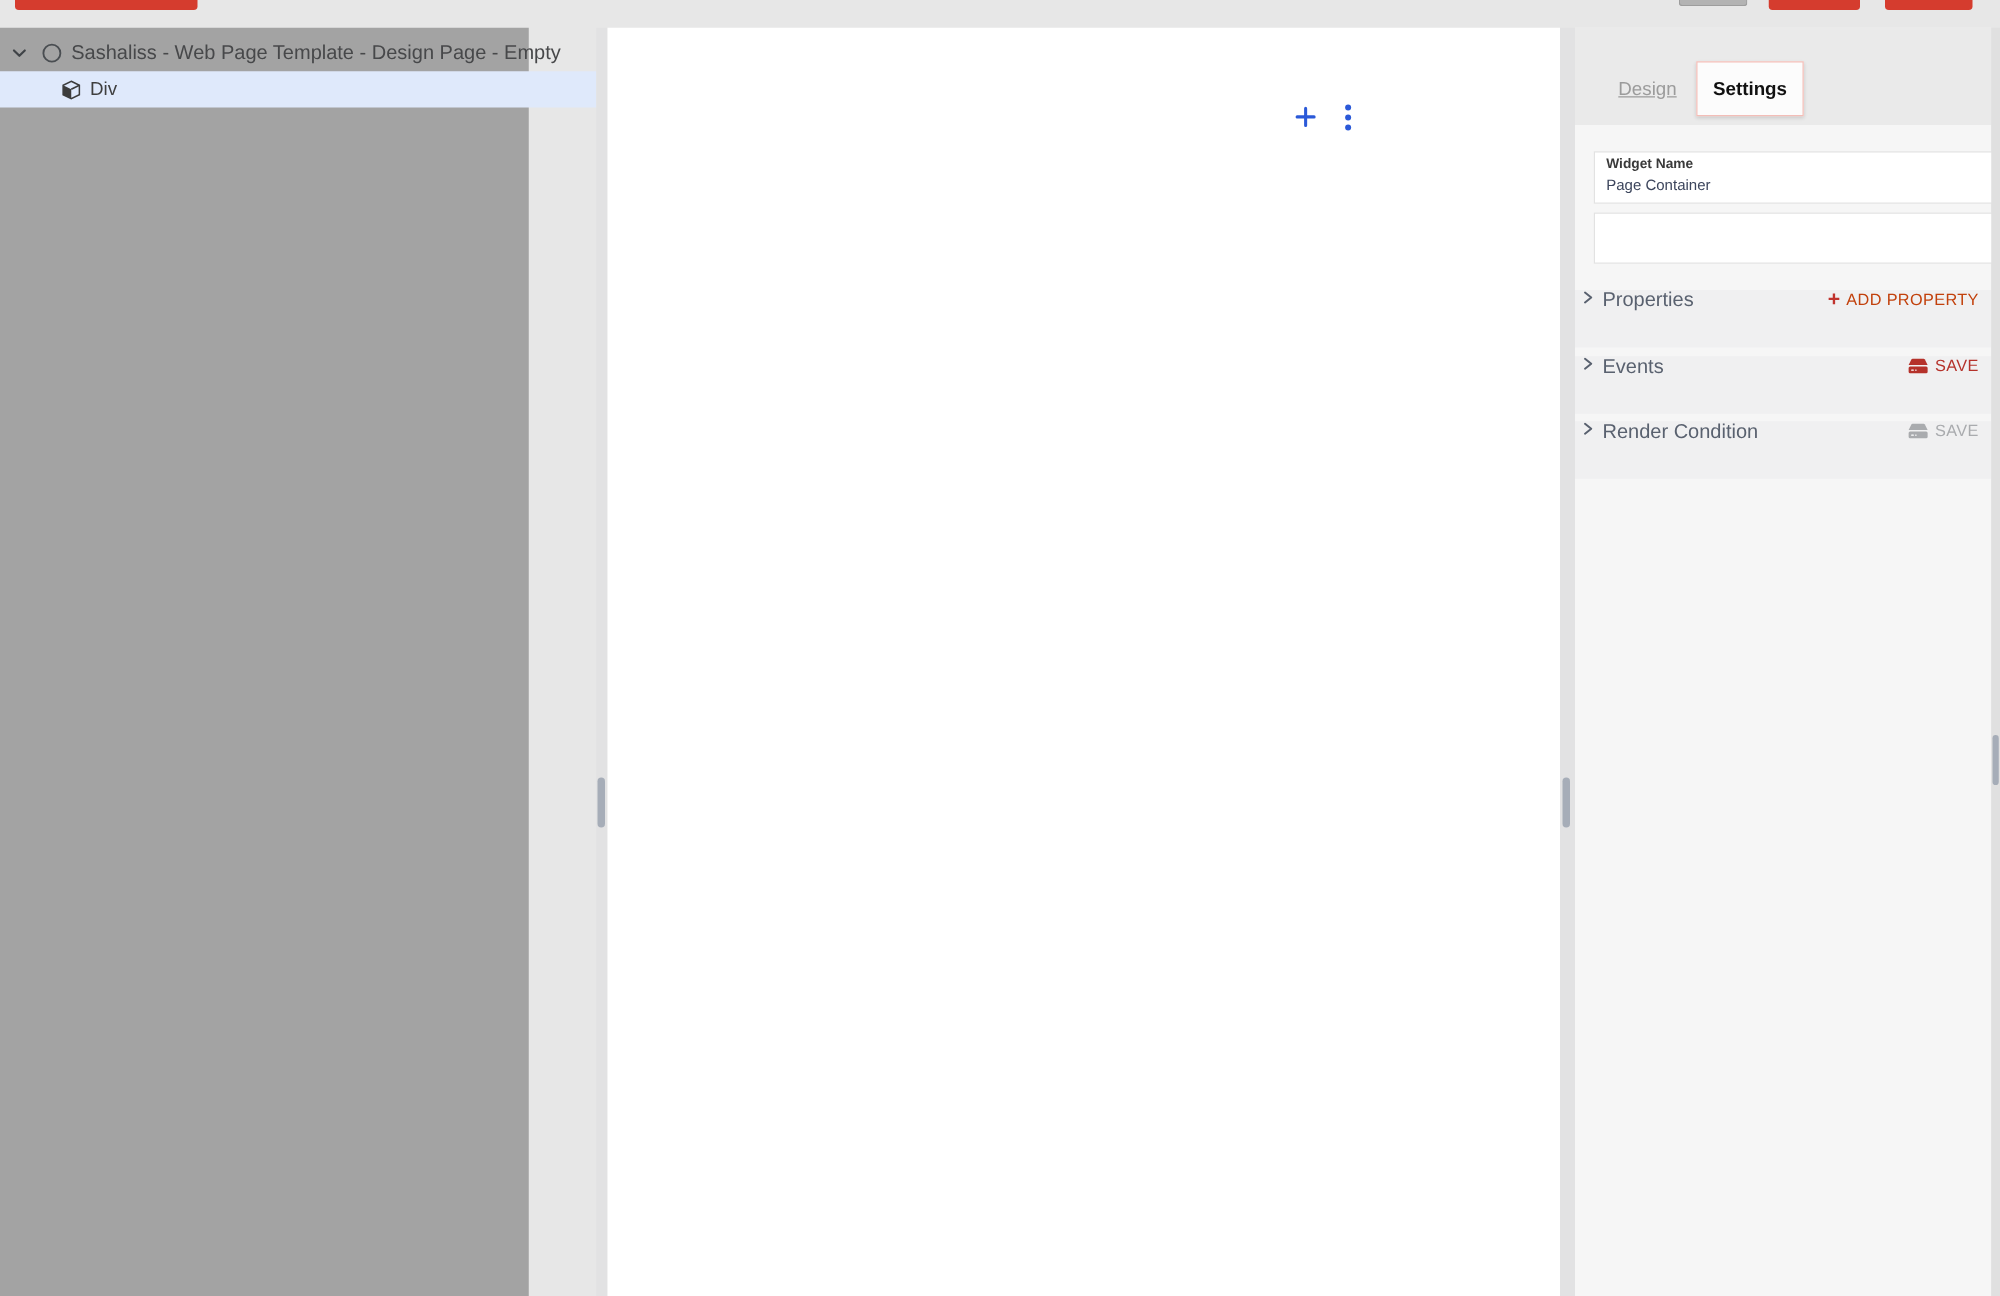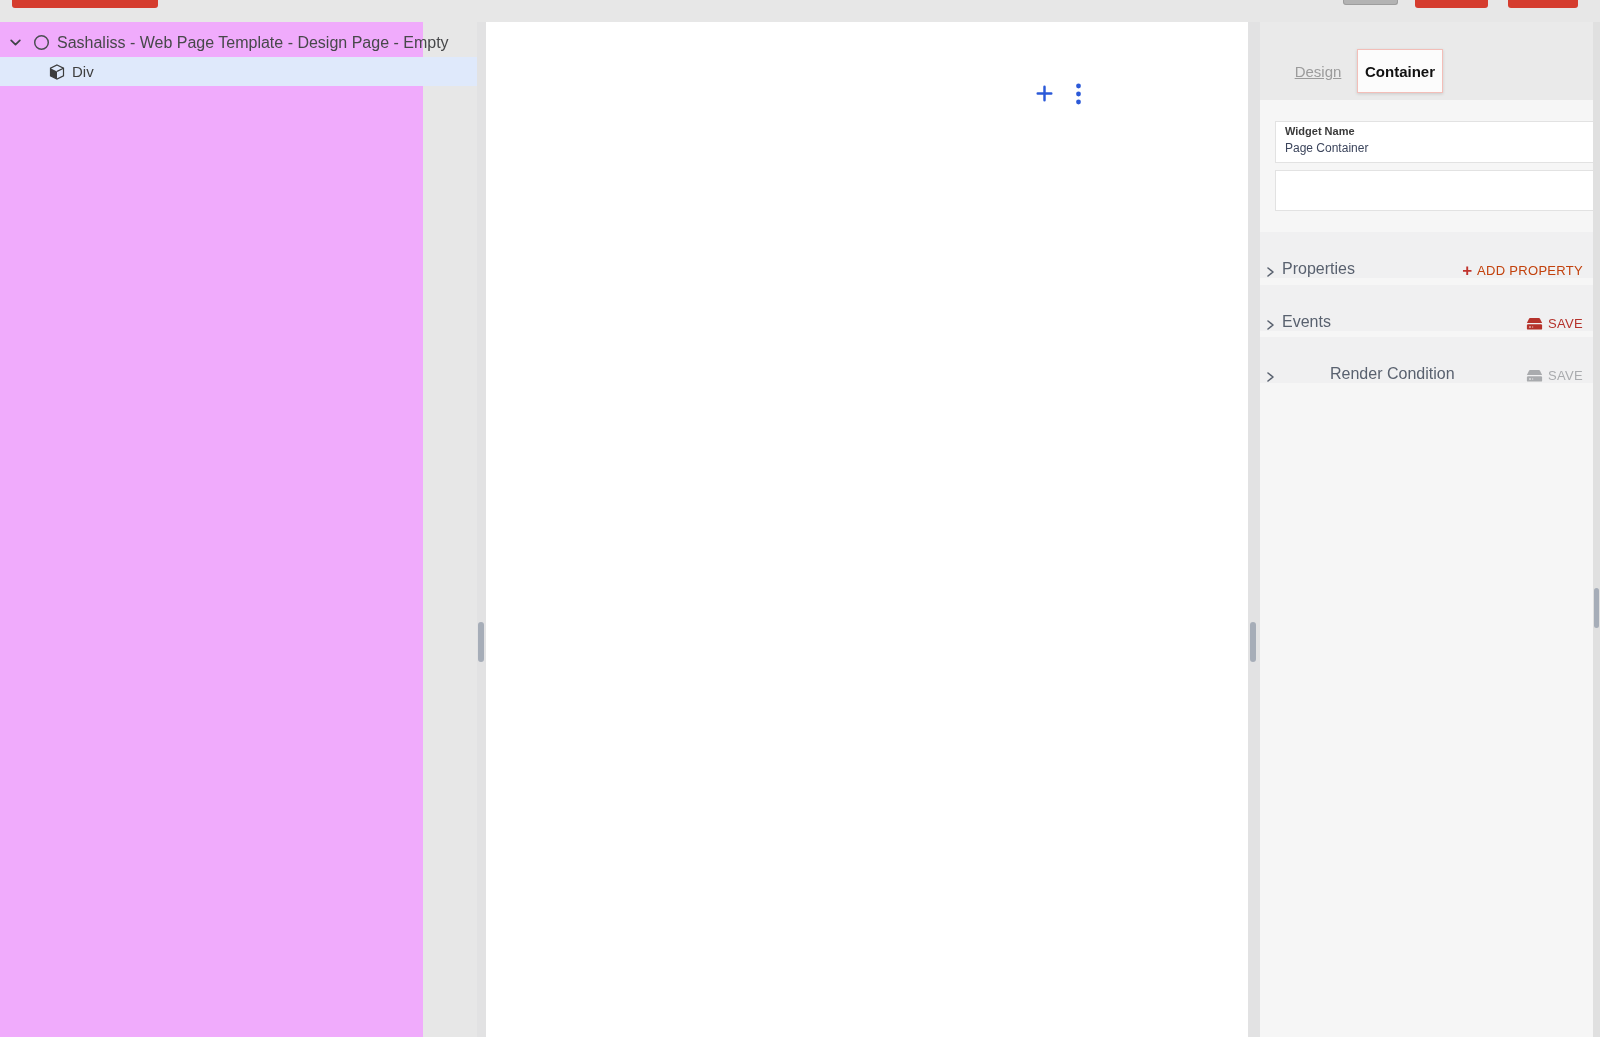--- a/index.html
+++ b/index.html
@@ -7,21 +7,21 @@
   body { font-family:"Liberation Sans", sans-serif; background:#e7e7e7; position:relative; }
   .screen { position:absolute; inset:0; width:1600px; height:1037px; }
 
   
   .topbar { position:absolute; left:0; top:0; width:1600px; height:22px; background:#e7e7e7; z-index:5; }
   .btn-stub { position:absolute; top:0; border-radius:0 0 3px 3px; }
   .btn-stub.red { background:#d53c2e; height:8px; }
   .btn-stub.gray { background:#b3b3b3; border:1px solid #9d9d9d; border-top:none; height:5px; }
 
   
-  .tree-panel { position:absolute; left:0; top:22px; width:423px; height:1015px; background:#f0abfc; }
+  .tree-panel { position:absolute; left:0; top:22px; width:423px; height:1015px; background:#a3a3a3; }
   .tree-row { position:absolute; left:0; width:477px; height:29px; display:flex; align-items:center; cursor:pointer; }
   .tree-row.root { top:6px; }
   .tree-row.selected { top:35px; background:#dfe9fb;text-align:center; }
   .tree-caret { width:14px; height:14px; margin-left:8px; display:flex; align-items:center; justify-content:center; flex:0 0 auto; }
   .tree-node-icon { width:17px; height:17px; margin-left:11px; display:flex; align-items:center; justify-content:center; flex:0 0 auto; }
   .tree-cube { width:17px; height:17px; margin-left:48px; display:flex; align-items:center; justify-content:center; flex:0 0 auto; }
   .tree-label { margin-left:7px; font-size:16px; color:#47484a; white-space:nowrap; overflow:hidden; }
   .tree-label.child { font-size:15px; color:#3f3f3f; }
 
   
@@ -49,24 +49,24 @@
 
   .field-box { position:absolute; left:15px; width:356px; background:#ffffff; border:1px solid #e2e2e2; }
   .field-box.name { top:21px; height:42px; padding:3px 8px 0 9px; }
   .field-label { display:block; font-size:11px; font-weight:bold; color:#3a3a3a; line-height:13px; }
   .field-input { width:100%; border:none; outline:none; background:transparent; font-family:"Liberation Sans", sans-serif;
                  font-size:12px; color:#3c455c; line-height:20px; padding:0; }
   .field-box.desc { top:70px; height:41px; }
   .field-textarea { width:100%; height:100%; border:none; outline:none; resize:none; background:transparent;
                     font-family:"Liberation Sans", sans-serif; font-size:14px; color:#3c455c; padding:6px 8px; }
 
-  .section-row { position:absolute; left:0; width:333px; height:46px; background:#f0f0f1; display:flex; align-items:flex-end; cursor:pointer; }
+  .section-row { position:absolute; left:0; width:333px; height:46px; background:#f0f0f1; display:flex; align-items:flex-start; cursor:pointer; }
   .section-row.r0 { top:132px; }
   .section-row.r1 { top:185px; }
-  .section-row.r2 { top:237px;gap:48px; }
+  .section-row.r2 { top:237px; }
   .section-caret { width:12px; height:12px; margin-left:4px; flex:0 0 auto; display:flex; align-items:center; justify-content:center; }
   .section-label { margin-left:6px; font-size:16px; color:#59616f; white-space:nowrap; }
   .section-action { margin-left:auto; margin-right:10px; display:flex; align-items:center; gap:5px;
                     background:transparent; border:none; cursor:pointer; font-family:"Liberation Sans", sans-serif; }
   .action-plus { font-size:17px; font-weight:bold; color:#c0332d; line-height:14px; }
   .action-text { font-size:13px; letter-spacing:0.3px; }
   .section-action.add .action-text { color:#c2410c; }
   .section-action.save-on .action-text { color:#b5322b; }
   .section-action.save-off .action-text { color:#a9abae; cursor:default; }
   .save-glyph { width:17px; height:14px; display:flex; }
@@ -140,21 +140,21 @@
     </div>
   </div>
 
   <div class="gutter right">
     <div class="gutter-handle"></div>
   </div>
 
   <div class="right-panel">
     <div class="tab-bar">
       <div class="tab inactive">Design</div>
-      <div class="tab active">Container</div>
+      <div class="tab active">Settings</div>
     </div>
 
     <div class="panel-content">
 
       <div class="field-box name">
         <label class="field-label">Widget Name</label>
         <input class="field-input" type="text" value="Page Container" style="">
       </div>
 
       <div class="field-box desc">

